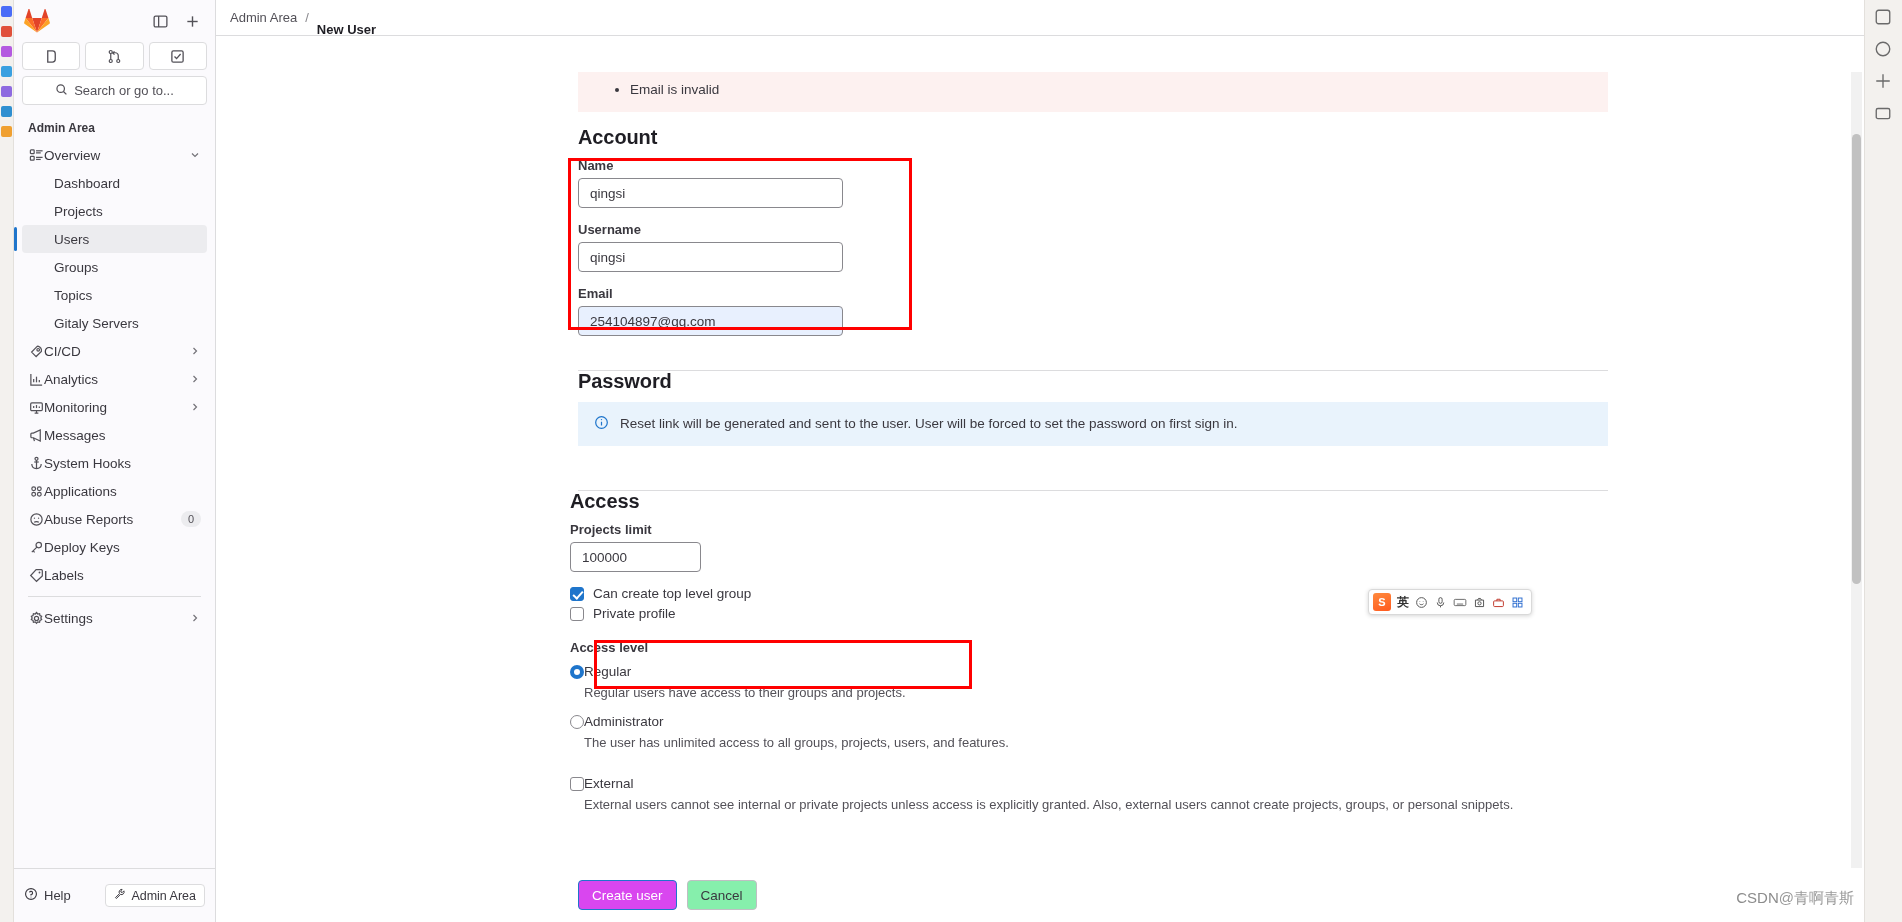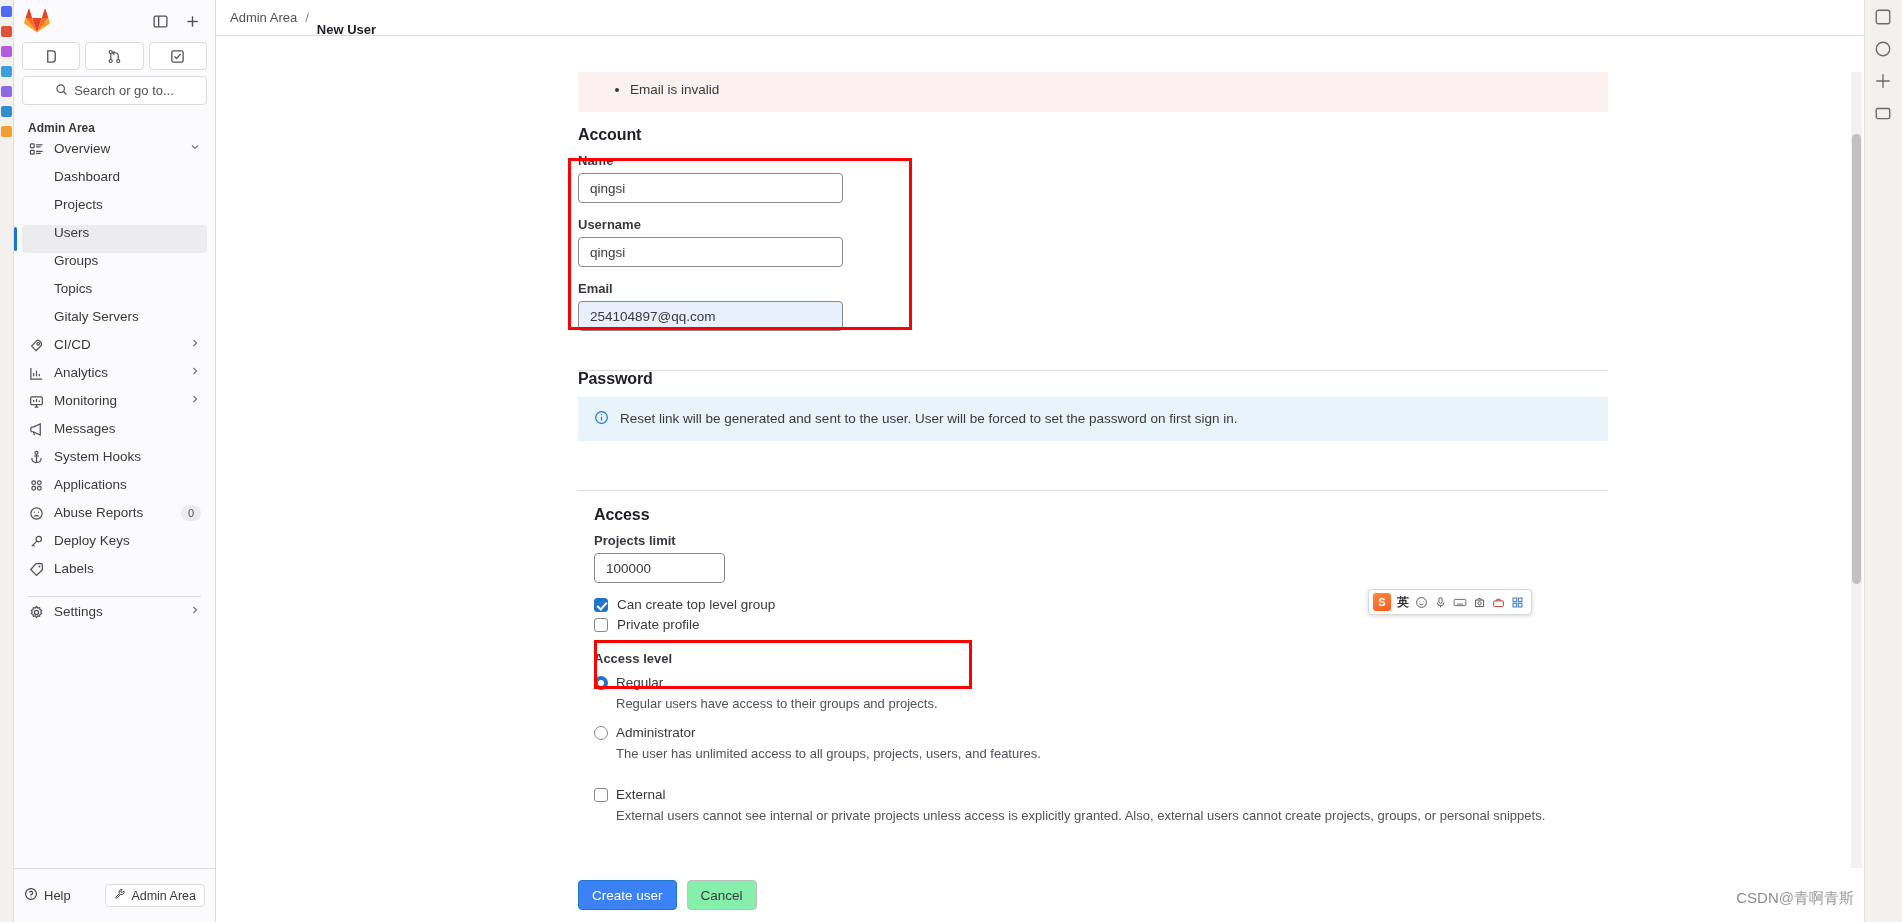--- a/index.html
+++ b/index.html
@@ -45,21 +45,21 @@
     border-radius: 4px; background: #fff; display: flex; align-items: center;
     justify-content: center; gap: 6px; color: #535158; font-size: 13px;
     cursor: pointer;
   }
   .sb-context {
     font-size: 12px; font-weight: bold; color: #3a383f;
     padding: 6px 14px 6px 14px;
   }
   .nav-list { padding: 0 8px; }
   .nav-item {
-    display: flex; align-items: flex-start; gap: 10px;
+    display: flex; align-items: center; 
     height: 28px; padding: 0 6px; border-radius: 4px;
     font-size: 13.5px; color: #3a383f; cursor: pointer; position: relative;
   }
   .nav-item .ico { width: 16px; height: 16px; flex: none; color: #535158; display: flex; align-items: center; justify-content: center; }
   .nav-item .lbl { flex: 1; white-space: nowrap; }
   .nav-item .chev { width: 12px; height: 12px; color: #737278; flex: none; }
   .nav-item.sub { padding-left: 32px; }
   .nav-item.active { background: #ececef; font-weight: 400; }
   .nav-item.active::before {
     content: ""; position: absolute; left: -8px; top: 2px;
@@ -99,21 +99,21 @@
   .content { flex: 1; position: relative; overflow: hidden; }
 
   .alert-danger {
     position: absolute; left: 362px; top: 36px; width: 1030px;
     background: #fdf1f0; padding: 8px 0 12px 0;
   }
   .alert-danger ul { margin: 0; padding-left: 52px; }
   .alert-danger li { font-size: 13.5px; color: #3a383f; line-height: 20px; }
 
   .section-title {
-    font-size: 16px; font-weight: bold; color: #1f1e24;
+    font-size: 20px; font-weight: bold; color: #1f1e24;
     margin: 0 0 9px 0; letter-spacing: -0.1px;
   }
   .form-label {
     display: block; font-size: 13px; font-weight: bold;
     color: #3a383f; margin-bottom: 5px;
   }
   .form-input {
     width: 265px; height: 30px; border: 1px solid #89888d; border-radius: 4px;
     background: #fff; padding: 0 11px; font-size: 13.5px; color: #3a383f;
     font-family: "Liberation Sans", sans-serif; outline: none;
@@ -135,36 +135,36 @@
     background: #fff; flex: none; cursor: pointer; position: relative;
   }
   .chk.checked { background: #1f75cb; border-color: #1f75cb; }
   .chk.checked::after {
     content: ""; position: absolute; left: 4px; top: 1px;
     width: 4px; height: 8px; border: solid #fff; border-width: 0 2px 2px 0;
     transform: rotate(42deg);
   }
   .chk-label { font-size: 13.5px; color: #3a383f; cursor: pointer; }
 
-  .radio-row { display: flex; gap: 8px; align-items: flex-start; }
+  .radio-row { display: flex; gap: 0; align-items: flex-start; }
   .radio {
     width: 14px; height: 14px; border: 1px solid #89888d; border-radius: 50%;
     background: #fff; flex: none; margin-top: 3px; cursor: pointer; position: relative;
   }
   .radio.selected { border: 4px solid #1f75cb; background: #fff; }
   .radio-title { font-size: 13.5px; color: #3a383f; line-height: 19px; }
   .radio-desc { font-size: 13px; color: #535158; line-height: 19px; margin-top: 2px; }
 
   .btn-row { display: flex; gap: 10px; align-items: center; }
   .btn {
     height: 30px; padding: 0 13px; border-radius: 4px; font-size: 13.5px;
     display: flex; align-items: center; justify-content: center; cursor: pointer;
     font-family: "Liberation Sans", sans-serif;
   }
-  .btn-primary { background: #3b82f6; color: #fff; border: 1px solid #1f75cb; }
+  .btn-primary { background: #d946ef; color: #fff; border: 1px solid #1f75cb; }
   .btn-default { background: #86efac; color: #3a383f; border: 1px solid #bfbfc3; }
 
   
   .annot {
     position: absolute; border: 3px solid #ff0000;
     pointer-events: none; z-index: 40;
   }
 
   
   .action-bar {
@@ -536,21 +536,21 @@
                 <line x1="8" y1="7.2" x2="8" y2="11.2"></line>
                 <circle cx="8" cy="4.9" r="0.75" fill="#1f75cb" stroke="none"></circle>
             </svg>
           </span>
           <span class="txt">Reset link will be generated and sent to the user. User will be forced to set the password on first sign in.</span>
         </div>
       </div>
 
       <div style="position:absolute; left:362px; top:432px;" class="hr"></div>
 
-      <div style="position:absolute; left:378px; top:454px;margin-top:16px;">
+      <div style="position:absolute; left:354px; top:454px;">
         <div class="section-title">Access</div>
 
         <div class="form-group">
           <label class="form-label">Projects limit</label>
           <input class="form-input" style="width: 131px;" value="100000">
         </div>
 
         <div class="chk-row">
           <span class="chk checked"></span>
           <span class="chk-label">Can create top level group</span>

